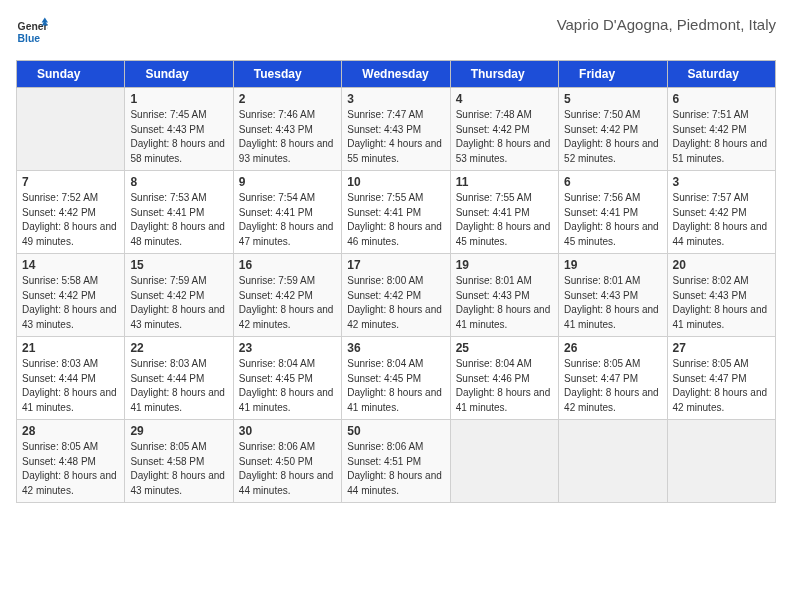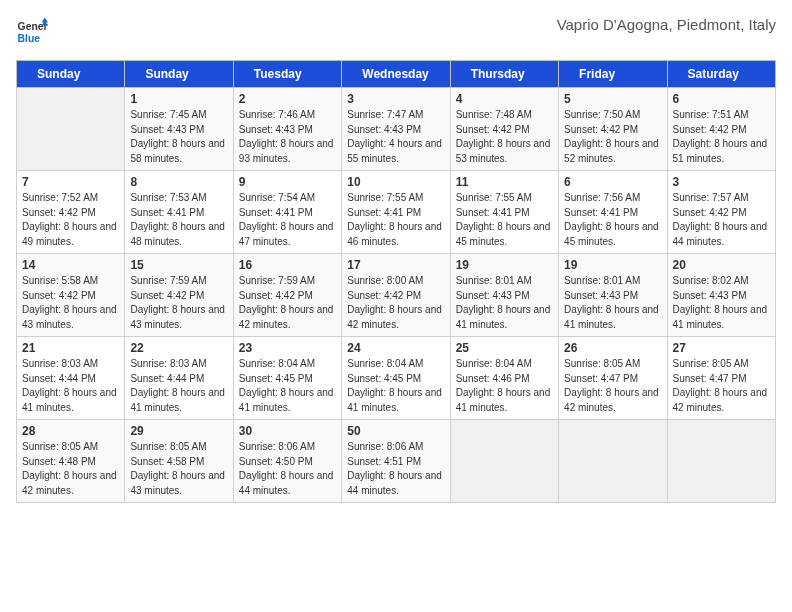--- a/index.html
+++ b/index.html
@@ -297,21 +297,21 @@
       </td>
         <td>
         <span class="day-number">23</span>
         <div class="day-info">
           <span>Sunrise: 8:04 AM</span><br>
           <span>Sunset: 4:45 PM</span><br>
           <span>Daylight: 8 hours and 41 minutes.</span>
         </div>
       </td>
         <td>
-        <span class="day-number">24</span>
+        <span class="day-number">36</span>
         <div class="day-info">
           <span>Sunrise: 8:04 AM</span><br>
           <span>Sunset: 4:45 PM</span><br>
           <span>Daylight: 8 hours and 41 minutes.</span>
         </div>
       </td>
         <td>
         <span class="day-number">25</span>
         <div class="day-info">
           <span>Sunrise: 8:04 AM</span><br>

